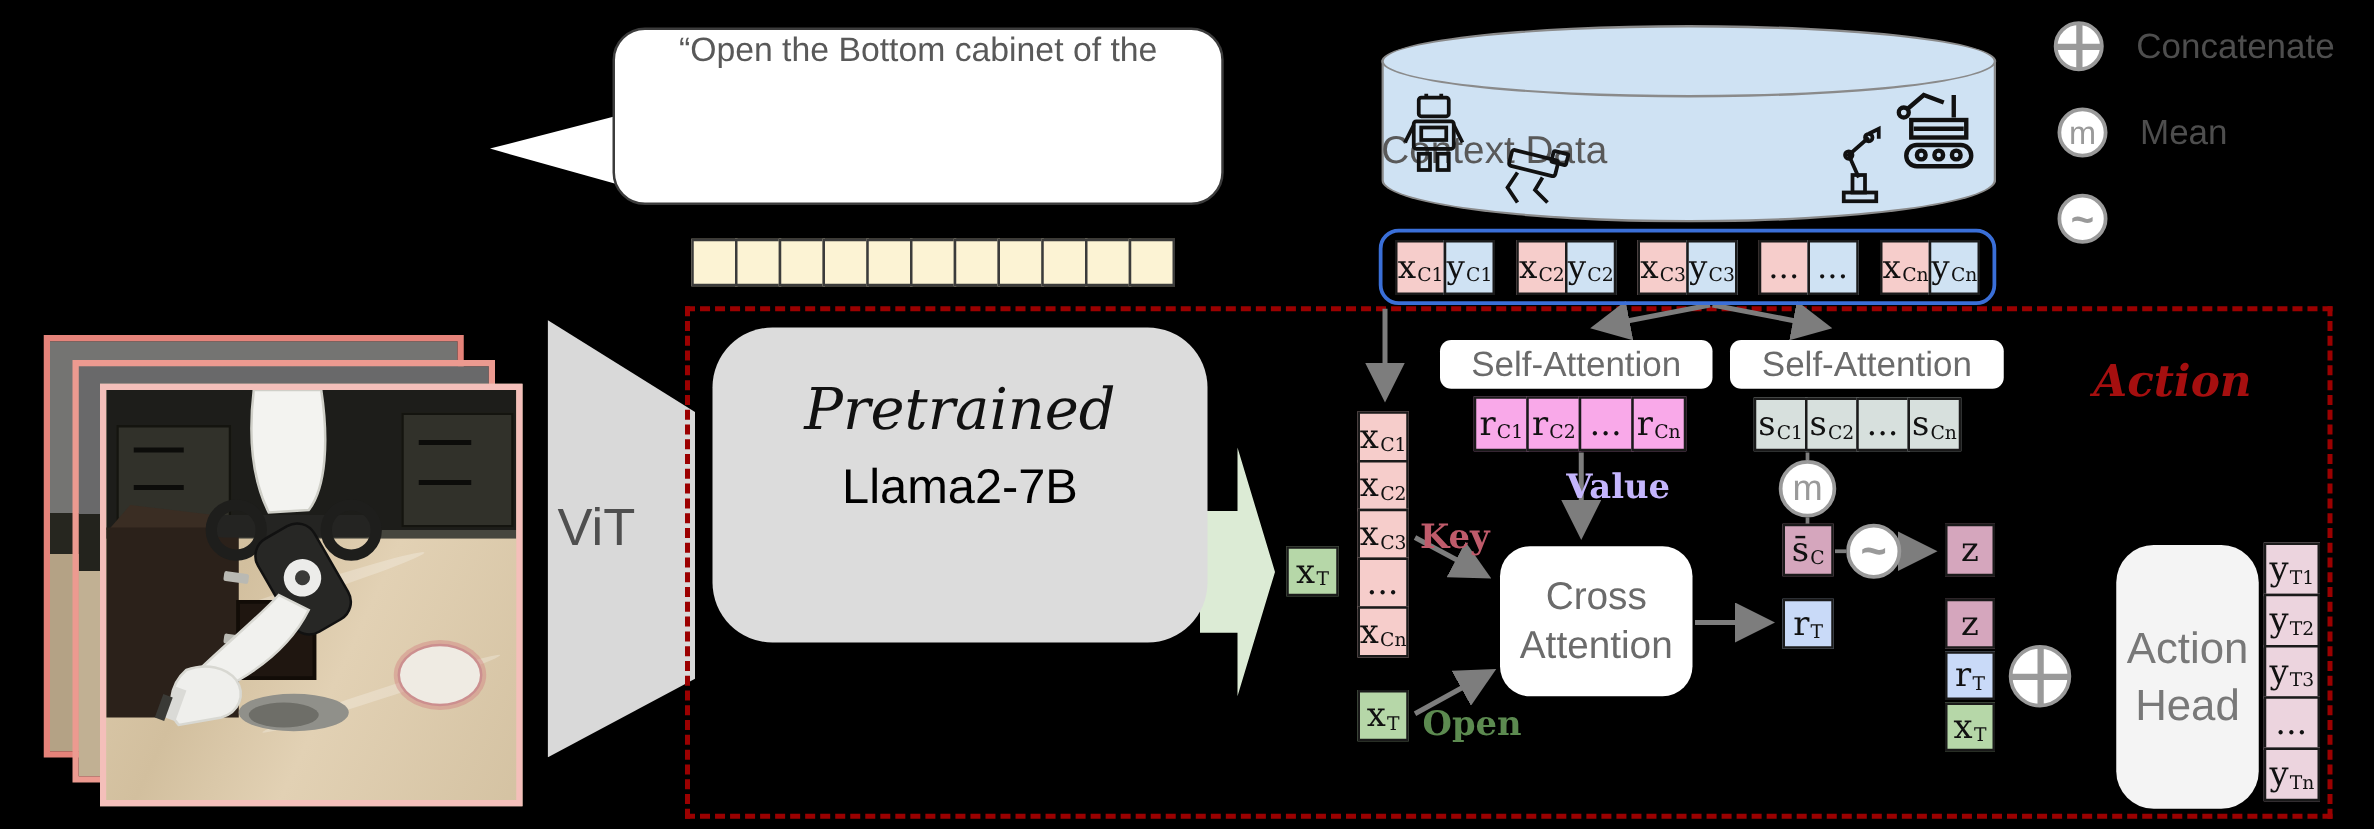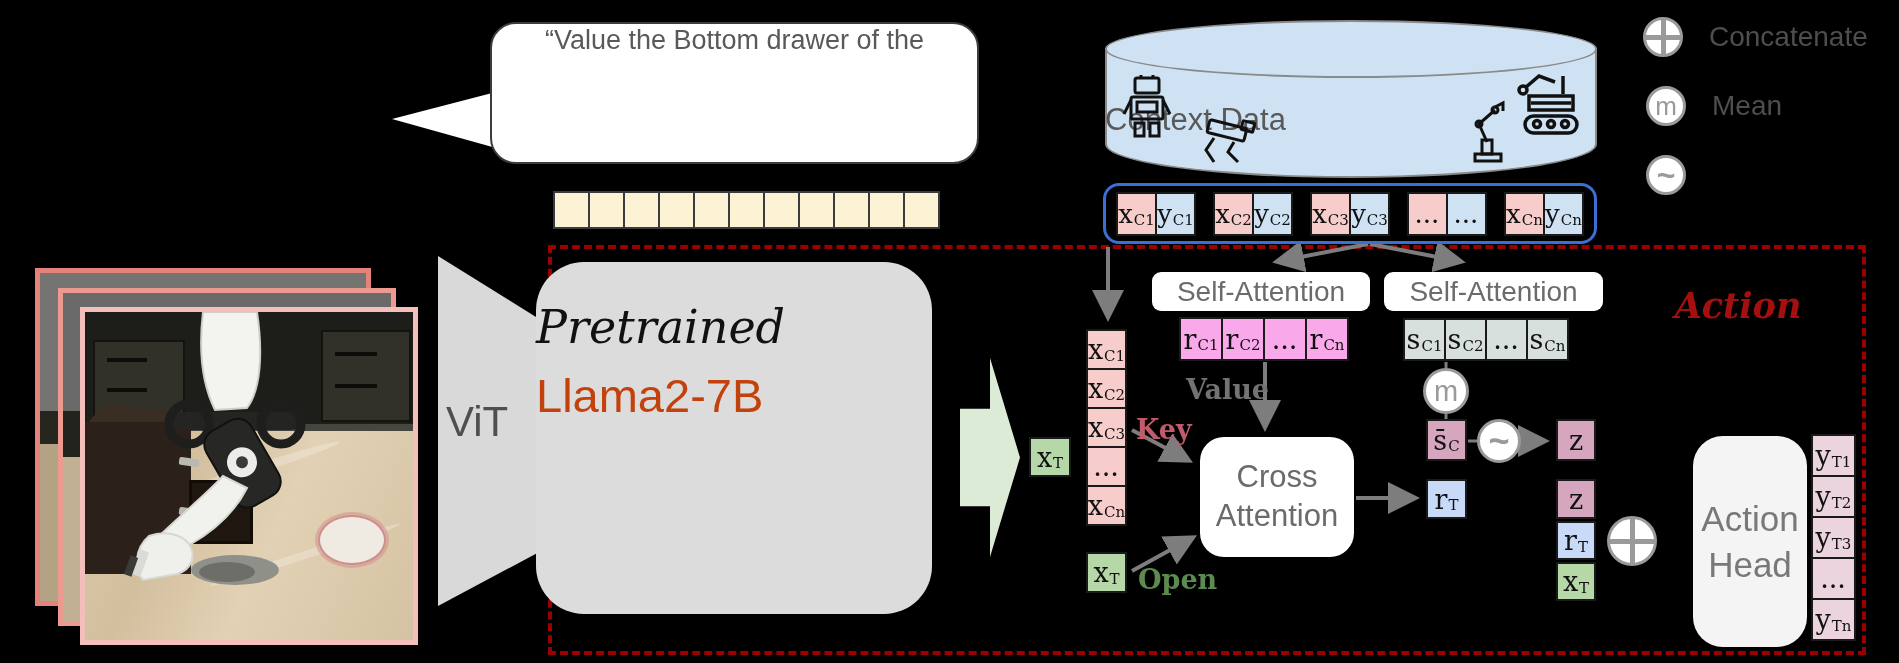--- a/index.html
+++ b/index.html
@@ -50,27 +50,27 @@
           font-weight:normal;color:#4F4F4F;z-index:2;}
 
   
   .red-box{position:absolute;left:548px;top:245px;width:1318px;height:410px;border:4px dashed #9B0000;
           box-sizing:border-box;z-index:2;pointer-events:none;}
   .action-decoder{position:absolute;left:1650px;top:281px;width:176px;text-align:center;color:#A50F0F;
           font-family:"DejaVu Serif","Liberation Serif",serif;font-style:italic;font-weight:bold;
           font-size:35px;line-height:1.4;z-index:3;}
 
   
-  .vlm-box{position:absolute;left:536px;top:262px;width:396px;height:352px;background:#DCDCDC;
-          border-radius:48px;text-align:left;z-index:5;}
+  .vlm-box{position:absolute;left:570px;top:262px;width:396px;height:252px;background:#DCDCDC;
+          border-radius:48px;text-align:center;z-index:5;}
   .vlm-l1{margin-top:38px;font-family:"DejaVu Serif","Liberation Serif",serif;font-style:italic;
           font-size:46px;color:#111;}
   .vlm-l2{font-family:"DejaVu Serif","Liberation Serif",serif;font-style:italic;font-size:54px;color:#111;
           margin-top:8px;}
-  .vlm-l3{font-size:47px;color:#c2410c;margin-top:14px;}
+  .vlm-l3{font-size:39px;color:#000000;margin-top:14px;}
 
   .green-arrow{position:absolute;left:960px;top:356px;width:60px;height:203px;background:#DCEBD5;
           clip-path:polygon(0 26%,50% 26%,50% 1%,100% 50%,50% 99%,50% 74%,0 74%);z-index:3;}
 
   
   .cylinder{position:absolute;left:1105px;top:20px;width:492px;height:158px;z-index:3;}
   .cyl-side{position:absolute;left:0;top:28px;width:100%;height:130px;background:#CFE2F3;
           border:2px solid #8a8a8a;border-top:none;box-sizing:border-box;
           border-radius:0 0 246px 246px/0 0 34px 34px;}
   .cyl-top{position:absolute;left:0;top:0;width:100%;height:58px;background:#CFE2F3;
@@ -132,42 +132,42 @@
         margin-top:-2.5px;background:#9a9a9a;}
   .op-plus::after{content:"";position:absolute;top:-1px;bottom:-1px;left:50%;width:5px;
         margin-left:-2.5px;background:#9a9a9a;}
   .op-tilde{font-size:36px;font-weight:bold;}
   .mid-op{position:absolute;z-index:5;}
 
   
   .qkv{position:absolute;font-family:"DejaVu Serif","Liberation Serif",serif;font-weight:bold;
        font-size:27px;z-index:5;}
   .lbl-key{left:1136px;top:414px;color:#BF5B6B;}
-  .lbl-value{left:1186px;top:374px;color:#737373;}
+  .lbl-value{left:1253px;top:374px;color:#c4b5fd;}
   .lbl-query{left:1138px;top:564px;color:#5C8A50;}
 
   
   .legend-item{position:absolute;display:flex;align-items:center;gap:26px;z-index:3;}
   .legend-label{font-size:28px;color:#4e4e4e;}
   .li1{left:1643px;top:17px;}
   .li2{left:1646px;top:86px;}
   .li3{left:1646px;top:155px;}
   .legend-item .op-circle{width:40px;height:40px;font-size:26px;}
   .legend-item .op-tilde{font-size:32px;}
 
   .arrows{position:absolute;left:0;top:0;z-index:4;pointer-events:none;}
 </style>
 </head>
 <body>
 
 <div id="canvas">
 
   <div class="bubble-tail"></div>
   <div class="bubble">
-    <div class="bubble-line">“Value the Bottom drawer of the</div>
+    <div class="bubble-line">“Open the Bottom cabinet of the</div>
   </div>
 
   <div class="itok-row">
 
   <div class="itok"></div>
       <div class="itok"></div>
       <div class="itok"></div>
       <div class="itok"></div>
       <div class="itok"></div>
       <div class="itok"></div>

